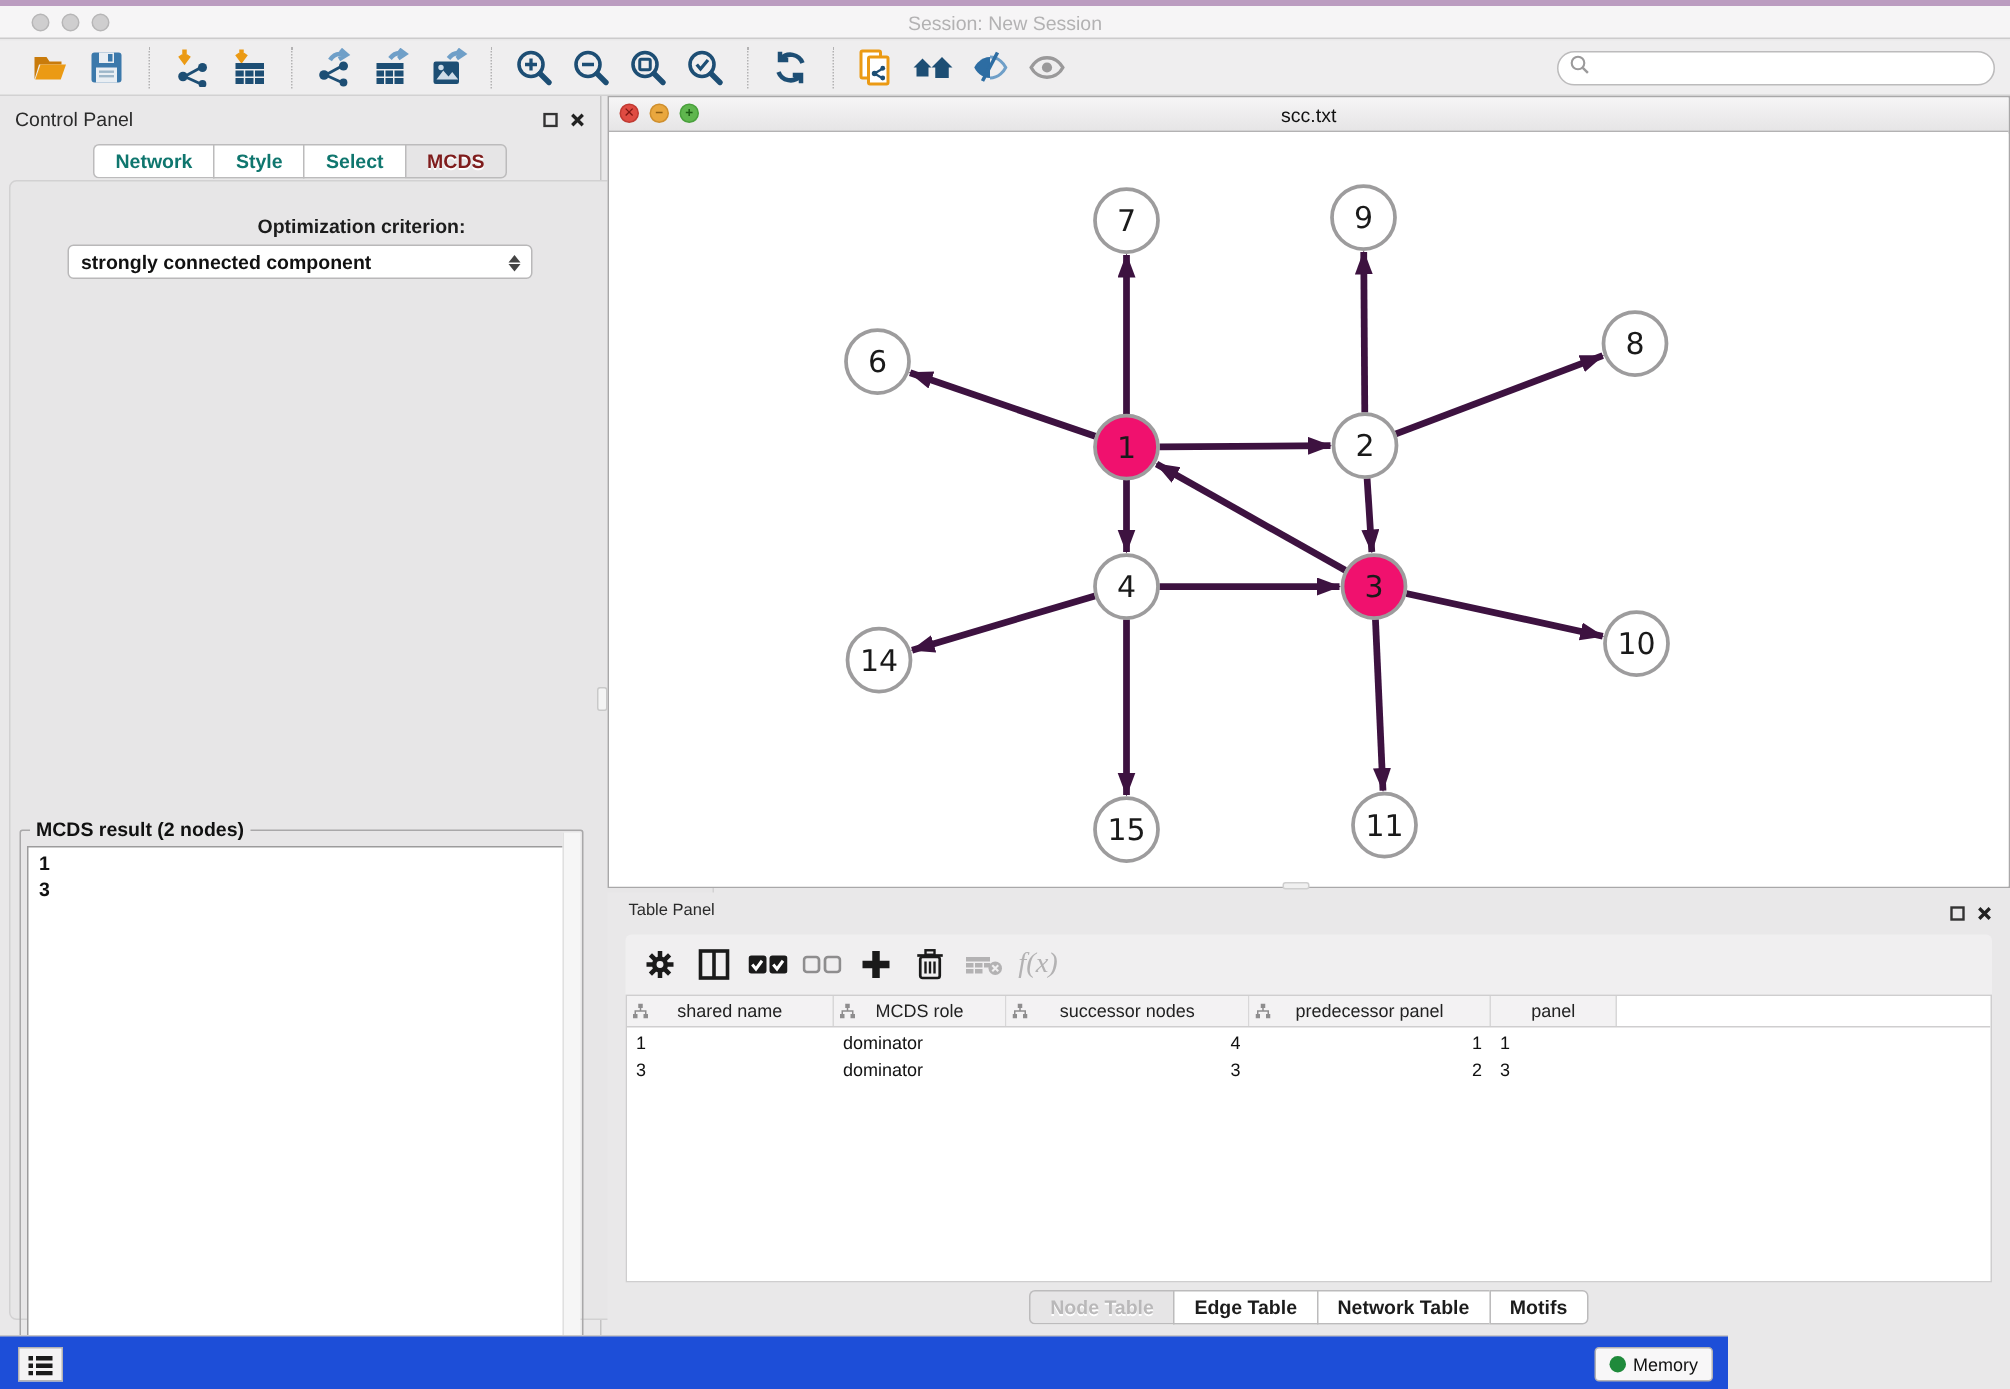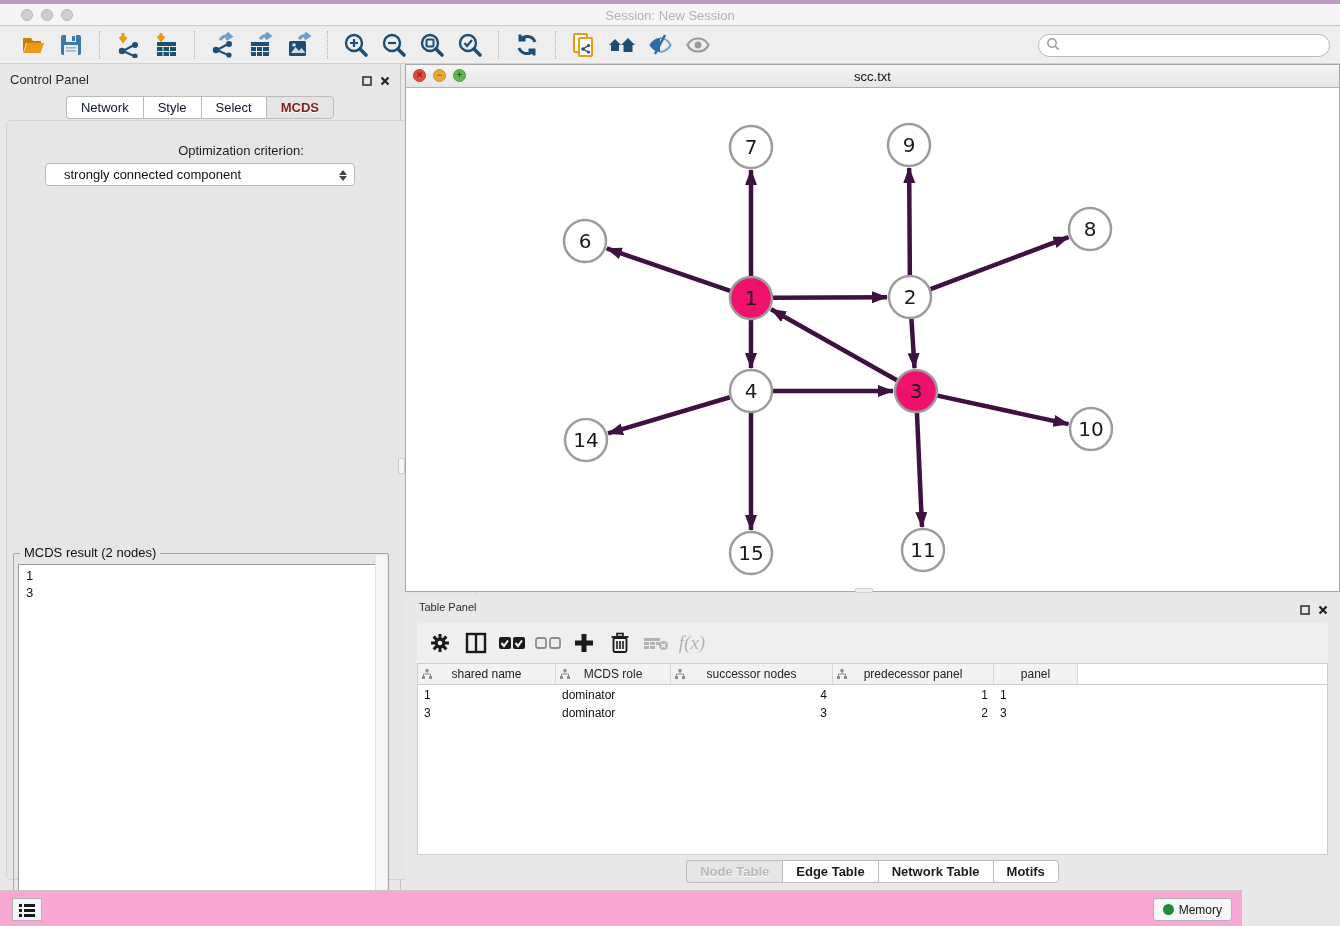--- a/index.html
+++ b/index.html
@@ -17,27 +17,27 @@
   .toolbar { position:absolute; left:0; top:27px; width:1340px; height:37px; background:#efeeef; border-bottom:1px solid #d2d1d2; display:flex; align-items:center; padding-left:14px; }
   .tb-icon { width:30px; height:30px; display:flex; align-items:center; justify-content:center; margin:0 4px; }
   .tb-sep { width:1px; height:28px; border-left:1px dotted #b3b2b3; margin:0 9px; }
   .searchbox { position:absolute; right:10px; top:7px; width:292px; height:23px; background:#fff; border:1px solid #bcbbbc; border-radius:12px; display:flex; align-items:center; padding-left:7px; }
 
   
   .control-panel { position:absolute; left:0; top:64px; width:401px; height:826px; background:#e9e8e9; border-right:1px solid #c4c3c4; }
   .cp-header { position:absolute; left:10px; top:8px; font-size:13px; color:#2a2a2a; }
   .panel-btns { position:absolute; right:10px; top:8px; display:flex; gap:8px; align-items:center; }
   .cp-tabs { position:absolute; left:0; top:32px; width:100%; display:flex; justify-content:center; }
-  .cp-tab { height:23px; padding:0 14px; background:#fff; border:1px solid #bcbbbc; border-right:none; font-size:13px; font-weight:normal; color:#0f172a; display:flex; align-items:center; }
+  .cp-tab { height:23px; padding:0 14px; background:#fff; border:1px solid #bcbbbc; border-right:none; font-size:13px; font-weight:bold; color:#0f766e; display:flex; align-items:center; }
   .cp-tab:first-child { border-radius:4px 0 0 4px; }
   .cp-tab:last-child { border-radius:0 4px 4px 0; border-right:1px solid #bcbbbc; }
   .cp-tab.active { background:#e6e5e6; color:#7f1d1d; font-weight:bold; text-shadow:0 1px 0 #fff; }
-  .cp-body { position:absolute; left:6px; top:56px; width:470px; height:760px; background:#e7e6e7; border:1px solid #d2d1d2; border-radius:5px; }
+  .cp-body { position:absolute; left:6px; top:56px; width:470px; height:760px; background:#e7e6e7; border:1px solid #d2d1d2; border-radius:5px;font-weight:bold; }
   .opt-label { position:absolute; top:22px; width:100%; text-align:center; font-size:13px; color:#1c1c1c; }
-  .dropdown { position:absolute; left:38px; top:42px; width:310px; height:23px; background:#fff; border:1px solid #b9b8b9; border-radius:4px; font-size:13px; color:#111; display:flex; align-items:center; padding-left:18px; }
+  .dropdown { position:absolute; left:38px; top:42px; width:310px; height:23px; background:#fff; border:1px solid #b9b8b9; border-radius:4px; font-size:13px; color:#111; display:flex; align-items:center; padding-left:8px; }
   .stepper { position:absolute; right:6px; top:3px; width:11px; height:16px; display:flex; flex-direction:column; align-items:center; justify-content:center; gap:1px; }
   .stepper i { width:0; height:0; border-left:4px solid transparent; border-right:4px solid transparent; }
   .step-up { border-bottom:5px solid #444; }
   .step-dn { border-top:5px solid #444; }
   .cp-buttons { position:absolute; top:80px; width:100%; display:flex; justify-content:center; gap:14px; }
   .btn { height:22px; padding:0 14px; background:linear-gradient(#ffffff,#f2f1f2); border:1px solid #b9b8b9; border-radius:4px; font-size:13px; color:#111; display:flex; align-items:center; }
   .fieldset { position:absolute; left:6px; top:432px; width:376px; height:376px; border:1px solid #a9a8a9; border-radius:2px; }
   .fieldset-legend { position:absolute; left:6px; top:-9px; background:#e7e6e7; padding:0 4px; font-size:13px; color:#111; }
   .result-area { position:absolute; left:4px; top:10px; width:366px; height:360px; background:#fff; border:1px solid #9c9b9c; font-size:13px; color:#111; padding:2px 0 0 7px; line-height:17px; white-space:pre-line; }
   .result-scroll { position:absolute; right:1px; top:1px; width:12px; height:358px; background:#f6f6f6; border-left:1px solid #e0e0e0; }
@@ -70,21 +70,21 @@
   .tp-row { display:flex; height:16px; align-items:center; font-size:12px; color:#111; margin-top:2px; }
   .td { padding:0 6px; }
   .ta-r { text-align:right; } .ta-l { text-align:left; }
   .tp-tabs { position:absolute; left:0; top:265px; width:100%; display:flex; justify-content:center; }
   .tp-tab { height:23px; padding:0 13px; background:#fff; border:1px solid #bcbbbc; border-right:none; font-size:13px; font-weight:bold; color:#1c1c1c; display:flex; align-items:center; }
   .tp-tab:first-child { border-radius:4px 0 0 4px;text-align:center; }
   .tp-tab:last-child { border-radius:0 4px 4px 0; border-right:1px solid #bcbbbc; }
   .tp-tab.active { background:#e6e5e6; color:#b9b8b9; text-shadow:0 1px 0 #fff; }
 
   
-  .statusbar { position:absolute; left:0; top:890px; width:1242px; height:36px; background:#f9a8d4; border-top:1px solid #c7c6c7; }
+  .statusbar { position:absolute; left:0; top:890px; width:1152px; height:36px; background:#1d4ed8; border-top:1px solid #c7c6c7; }
   .list-btn { position:absolute; left:12px; top:7px; width:30px; height:23px; background:#f4f3f4; border:1px solid #b3b2b3; display:flex; align-items:center; justify-content:center; }
   .memory-btn { position:absolute; right:10px; top:7px; height:23px; padding:0 9px; background:#f8f7f8; border:1px solid #b3b2b3; border-radius:3px; display:flex; align-items:center; gap:5px; font-size:12px; color:#111; }
   .mem-dot { width:11px; height:11px; border-radius:50%; background:#1f8a3b; }
 </style>
 </head>
 <body>
 
 <div class="desktop-strip"></div>
 <div class="titlebar">
   <span class="traffic t1"></span>

